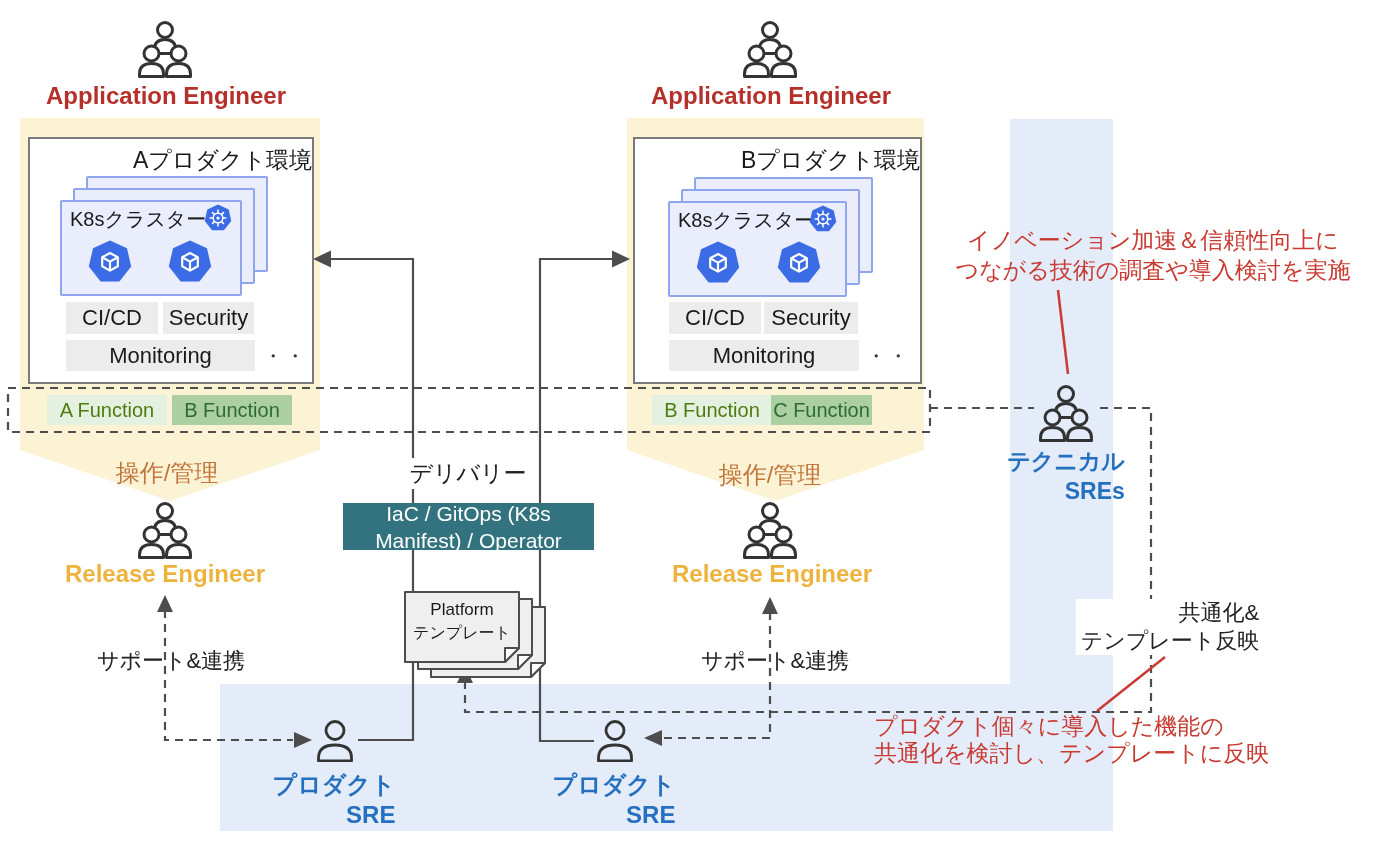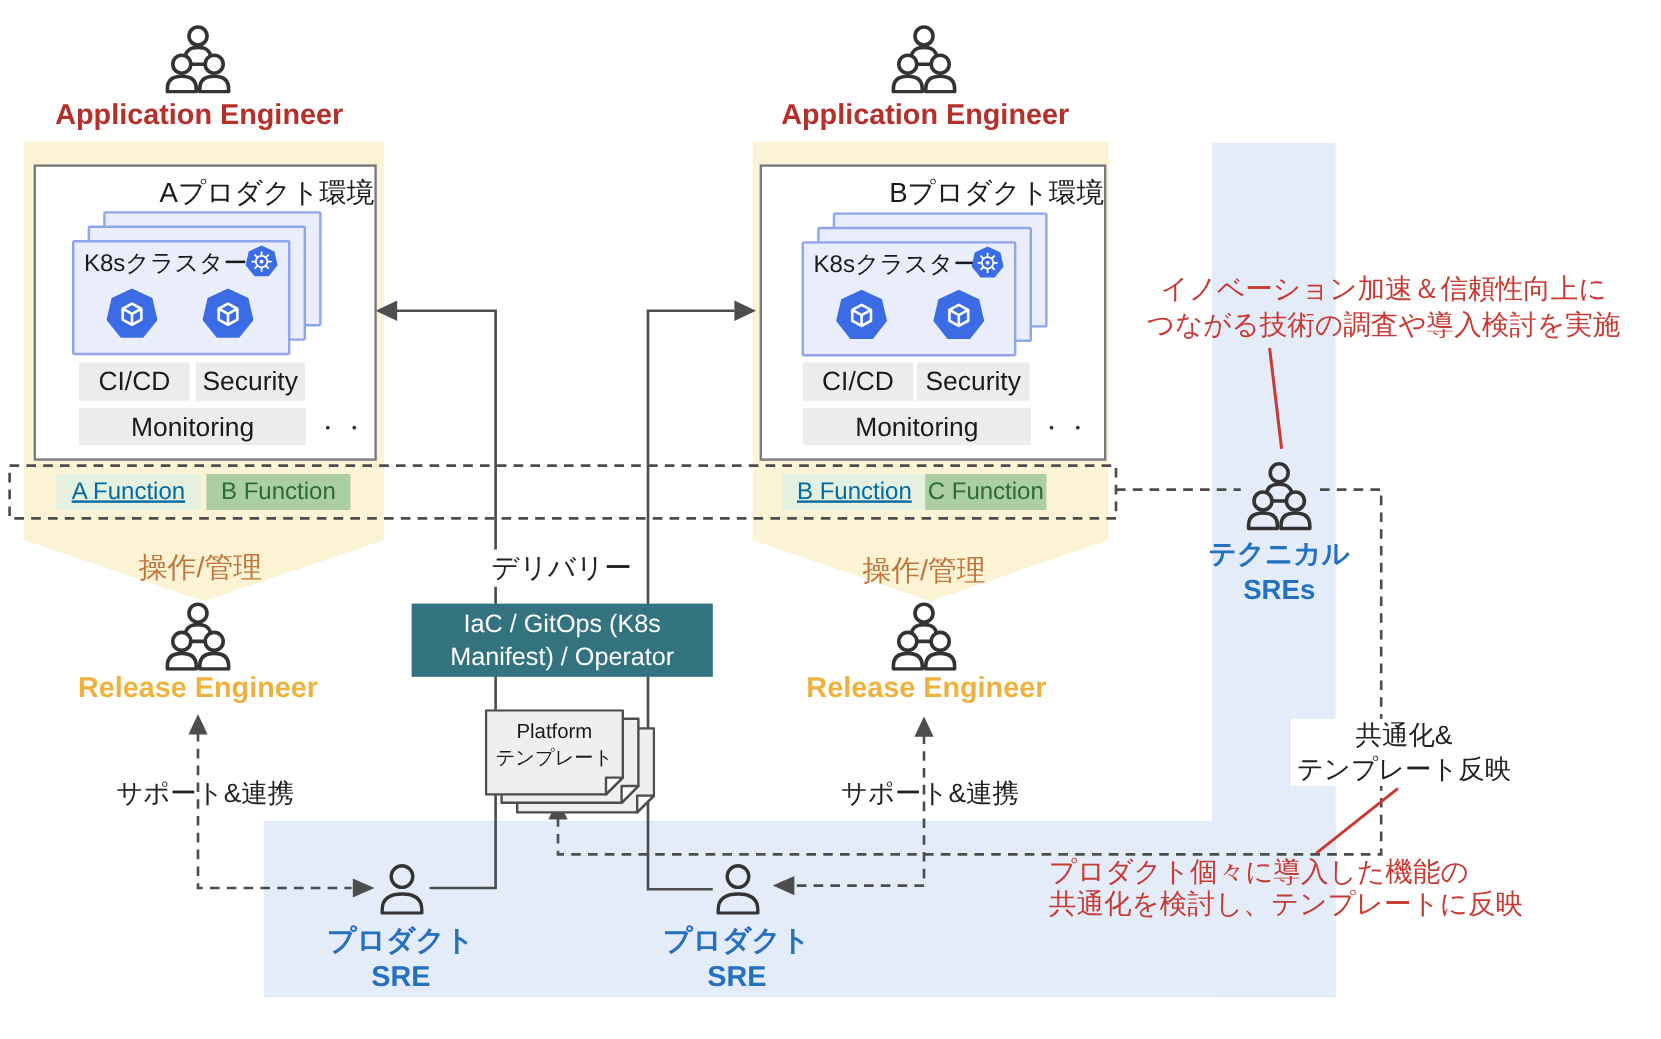--- a/index.html
+++ b/index.html
@@ -12,32 +12,32 @@
   
   #connectors{position:absolute;left:0;top:0;z-index:5;pointer-events:none;}
   .product-box{position:absolute;background:#fff;border:2px solid #7a7a7a;z-index:10;}
   .product-title{position:absolute;width:100%;text-align:right;top:6px;font-size:23px;color:#1a1a1a;}
   .k8s-card{position:absolute;background:#e9edfc;border:2px solid #8fa6ef;border-radius:2px;z-index:11;}
   .k8s-label{position:absolute;font-size:20px;color:#1a1a1a;z-index:12;}
   .badge{position:absolute;background:#ececec;display:flex;align-items:center;justify-content:center;
          font-size:22px;color:#1a1a1a;z-index:12;}
   .dots{position:absolute;font-size:20px;letter-spacing:2px;color:#333;z-index:12;}
   .func{position:absolute;display:flex;align-items:center;justify-content:center;font-size:20px;z-index:12;}
-  .func.light{background:#e4f0e0;color:#0369a1;text-decoration:underline;}
+  .func.light{background:#e4f0e0;color:#4d7c0f;}
   .func.dark{background:#abcfa2;color:#2d6b36;}
   .lbl{position:absolute;white-space:nowrap;z-index:12;}
-  .center{transform:translateX(-50%);text-align:center;}
+  .center{transform:translateX(-50%);text-align:right;}
   .red-head{font-size:24px;font-weight:bold;color:#b5302a;}
   .gold-head{font-size:24px;font-weight:bold;color:#eeb33f;}
   .orange{font-size:24px;color:#c1763c;}
   .black22{font-size:22px;color:#222;}
   .black23{font-size:23px;color:#222;}
   .blue-head{font-size:23px;font-weight:bold;color:#2570bf;line-height:30px;}
   .annotation{font-size:23px;color:#c83b32;line-height:30px;z-index:12;}
-  .teal-box{position:absolute;left:343px;top:503px;width:251px;height:61px;background:#33737f;
+  .teal-box{position:absolute;left:343px;top:503px;width:251px;height:47px;background:#33737f;
             display:flex;flex-direction:column;align-items:center;justify-content:center;
             color:#fff;font-size:21px;line-height:27px;z-index:10;text-align:center;}
   .paper-text{position:absolute;left:405px;top:598px;width:114px;text-align:center;z-index:12;
               font-size:17px;line-height:23px;color:#1a1a1a;}
   .whitebg{background:#fff;padding:0 5px;}
   .icon{position:absolute;z-index:12;}
   .ic-stroke{stroke:#333;stroke-width:3;stroke-linecap:round;stroke-linejoin:round;}
   .ic-fill{fill:var(--icon-bg,#fff);}
   .ic-none{fill:none;}
   #hidden-defs{position:absolute;width:0;height:0;overflow:hidden;}

